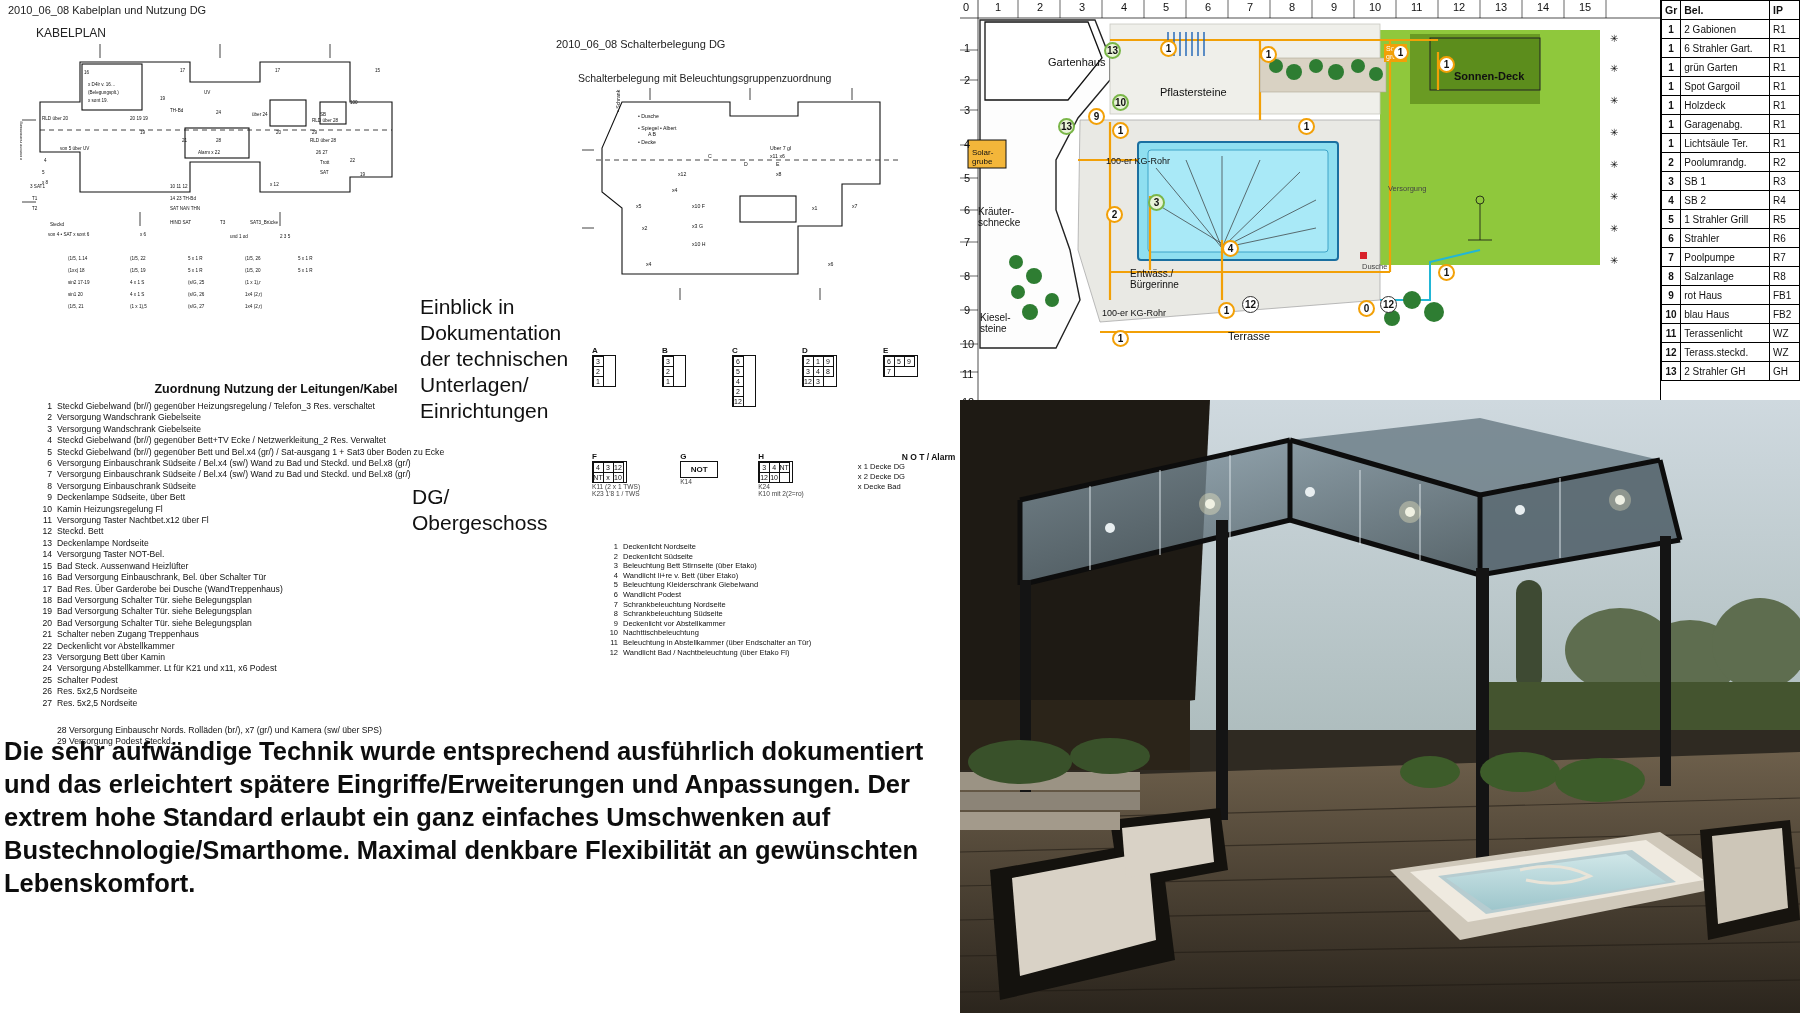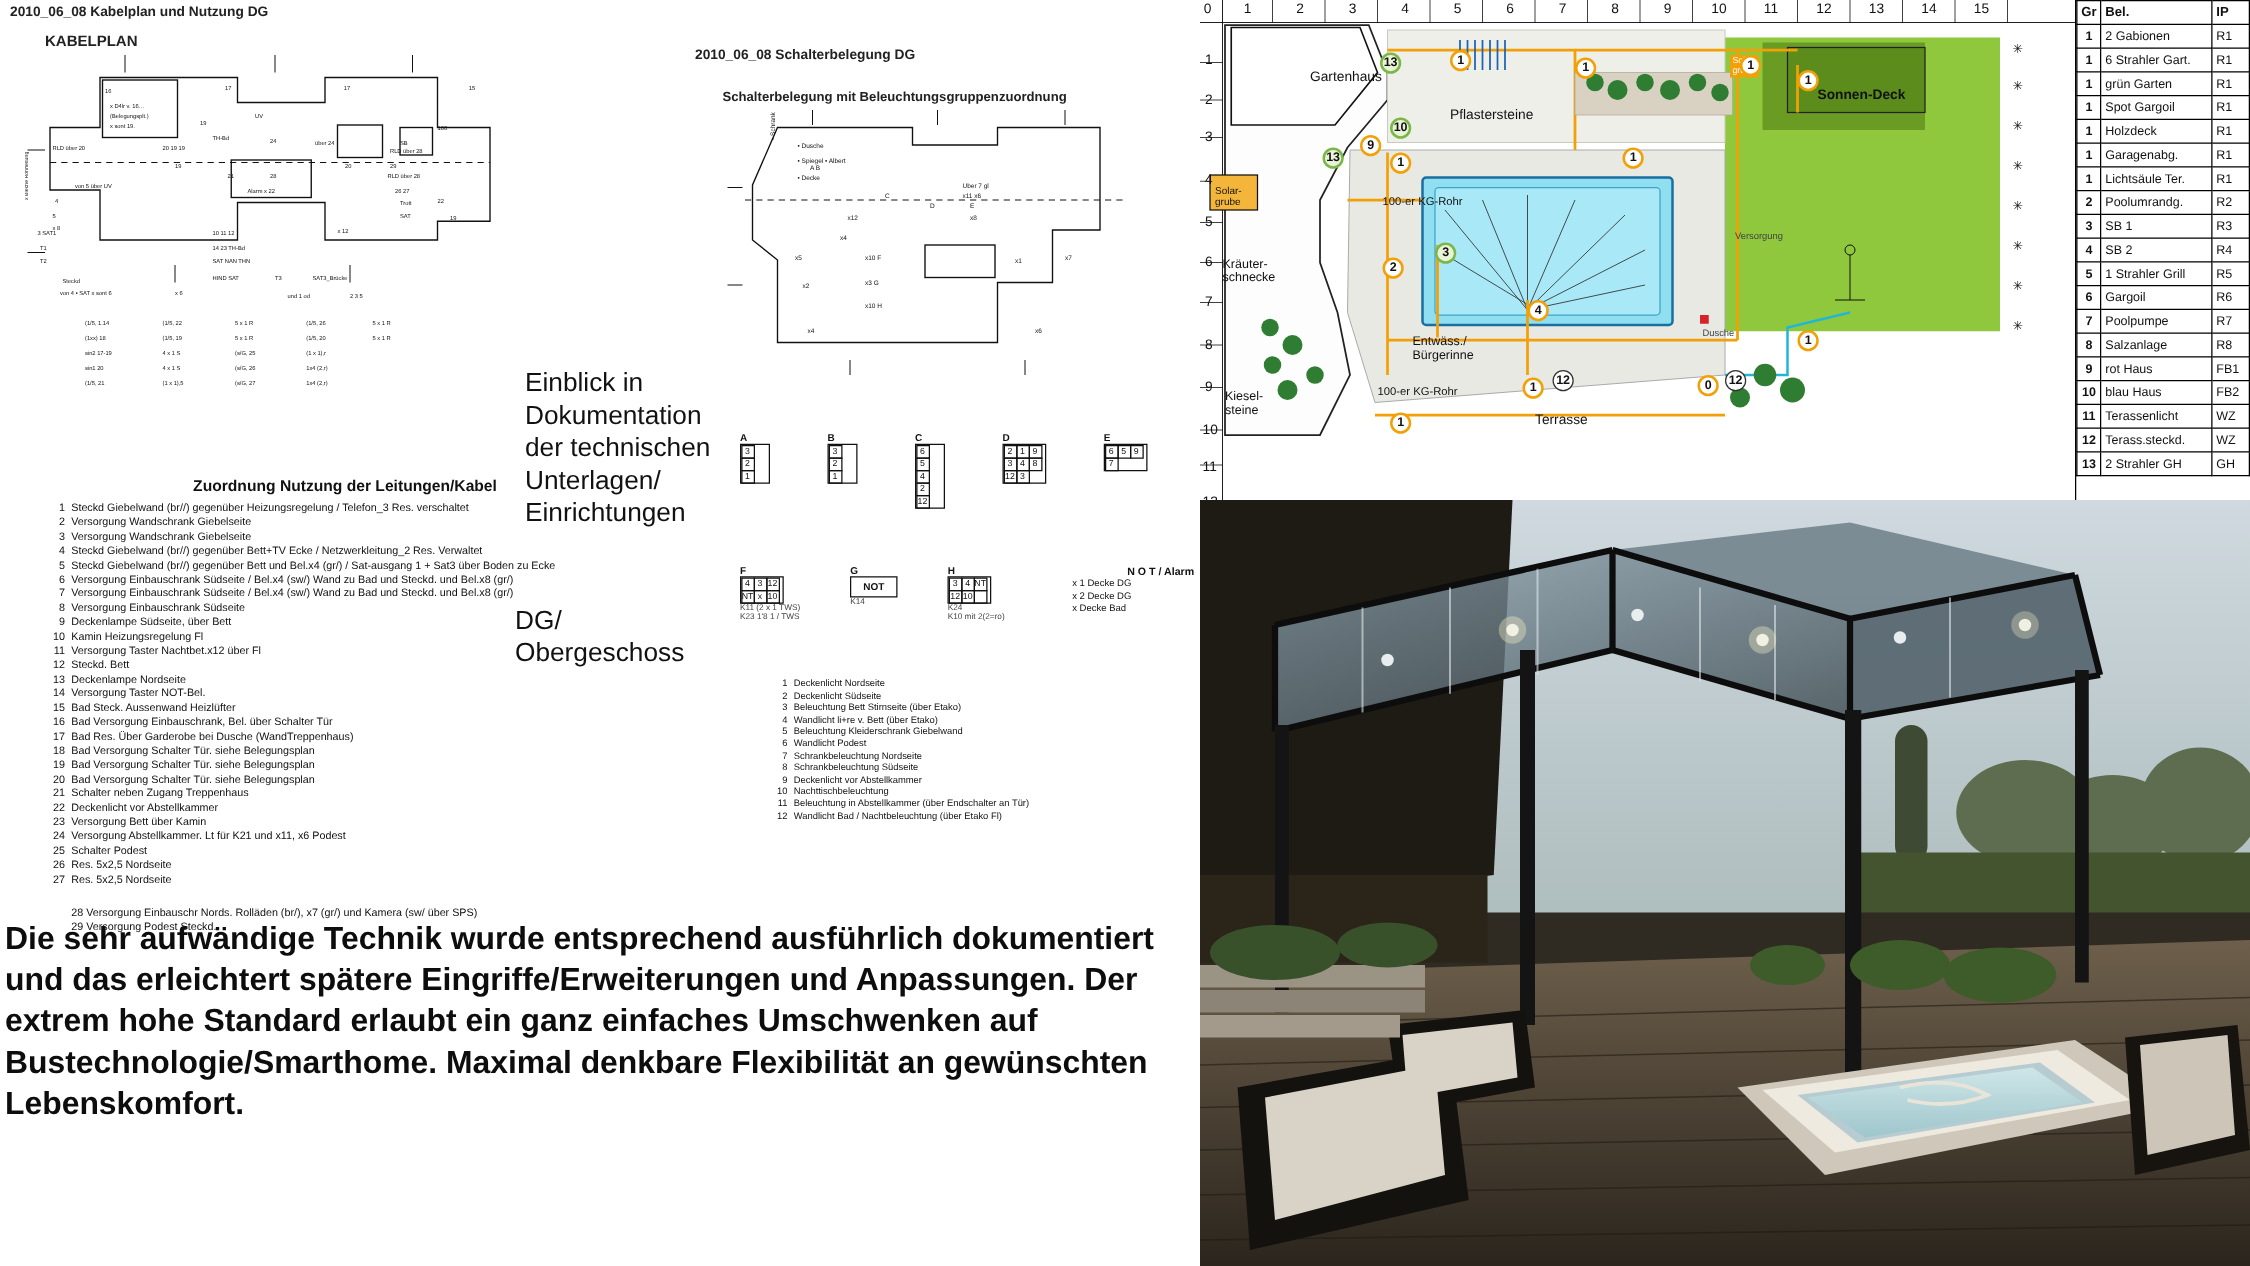--- a/index.html
+++ b/index.html
@@ -9,21 +9,21 @@
     font-family:"Liberation Sans", sans-serif;
     position:relative;
     overflow:hidden;
     color:#111;
   }
   .abs{position:absolute;}
 
   
   #left-panel{left:0;top:0;width:960px;height:1013px;}
 
-  .plan-title{font-size:11px;color:#222;font-weight:bold;}
+  .plan-title{font-size:11px;color:#222;}
   #kabelplan-label{left:36px;top:26px;font-size:12px;}
 
   .floorplan-svg{display:block;}
 
   .mid-text{
     font-size:21px;line-height:26px;color:#111;
   }
 
   
   #zuordnung{
@@ -414,21 +414,21 @@
         <div style="font-size:8.5px;font-weight:bold;padding-left:44px;">N O T / Alarm</div>
         <div style="font-size:7.6px;line-height:10px;">
           <div>x 1 Decke DG</div>
           <div>x 2 Decke DG</div>
           <div>x  Decke Bad</div>
         </div>
       </div>
     </div>
   </div>
 
-  <div class="abs sw-legend" style="left:604px;top:542px;width:240px;margin-left:12px;">
+  <div class="abs sw-legend" style="left:604px;top:542px;width:240px;">
     <div class="row"><span class="n">1</span><span>Deckenlicht Nordseite</span></div>
     <div class="row"><span class="n">2</span><span>Deckenlicht Südseite</span></div>
     <div class="row"><span class="n">3</span><span>Beleuchtung Bett Stirnseite  (über Etako)</span></div>
     <div class="row"><span class="n">4</span><span>Wandlicht li+re v. Bett   (über Etako)</span></div>
     <div class="row"><span class="n">5</span><span>Beleuchtung Kleiderschrank Giebelwand</span></div>
     <div class="row"><span class="n">6</span><span>Wandlicht Podest</span></div>
     <div class="row"><span class="n">7</span><span>Schrankbeleuchtung Nordseite</span></div>
     <div class="row"><span class="n">8</span><span>Schrankbeleuchtung Südseite</span></div>
     <div class="row"><span class="n">9</span><span>Deckenlicht vor Abstellkammer</span></div>
     <div class="row"><span class="n">10</span><span>Nachttischbeleuchtung</span></div>
@@ -704,21 +704,21 @@
               <td>SB 2</td>
               <td class="ip">R4</td>
             </tr>
           <tr>
               <td class="gr">5</td>
               <td>1 Strahler Grill</td>
               <td class="ip">R5</td>
             </tr>
           <tr>
               <td class="gr">6</td>
-              <td>Gargoil</td>
+              <td>Strahler</td>
               <td class="ip">R6</td>
             </tr>
           <tr>
               <td class="gr">7</td>
               <td>Poolpumpe</td>
               <td class="ip">R7</td>
             </tr>
           <tr>
               <td class="gr">8</td>
               <td>Salzanlage</td>

